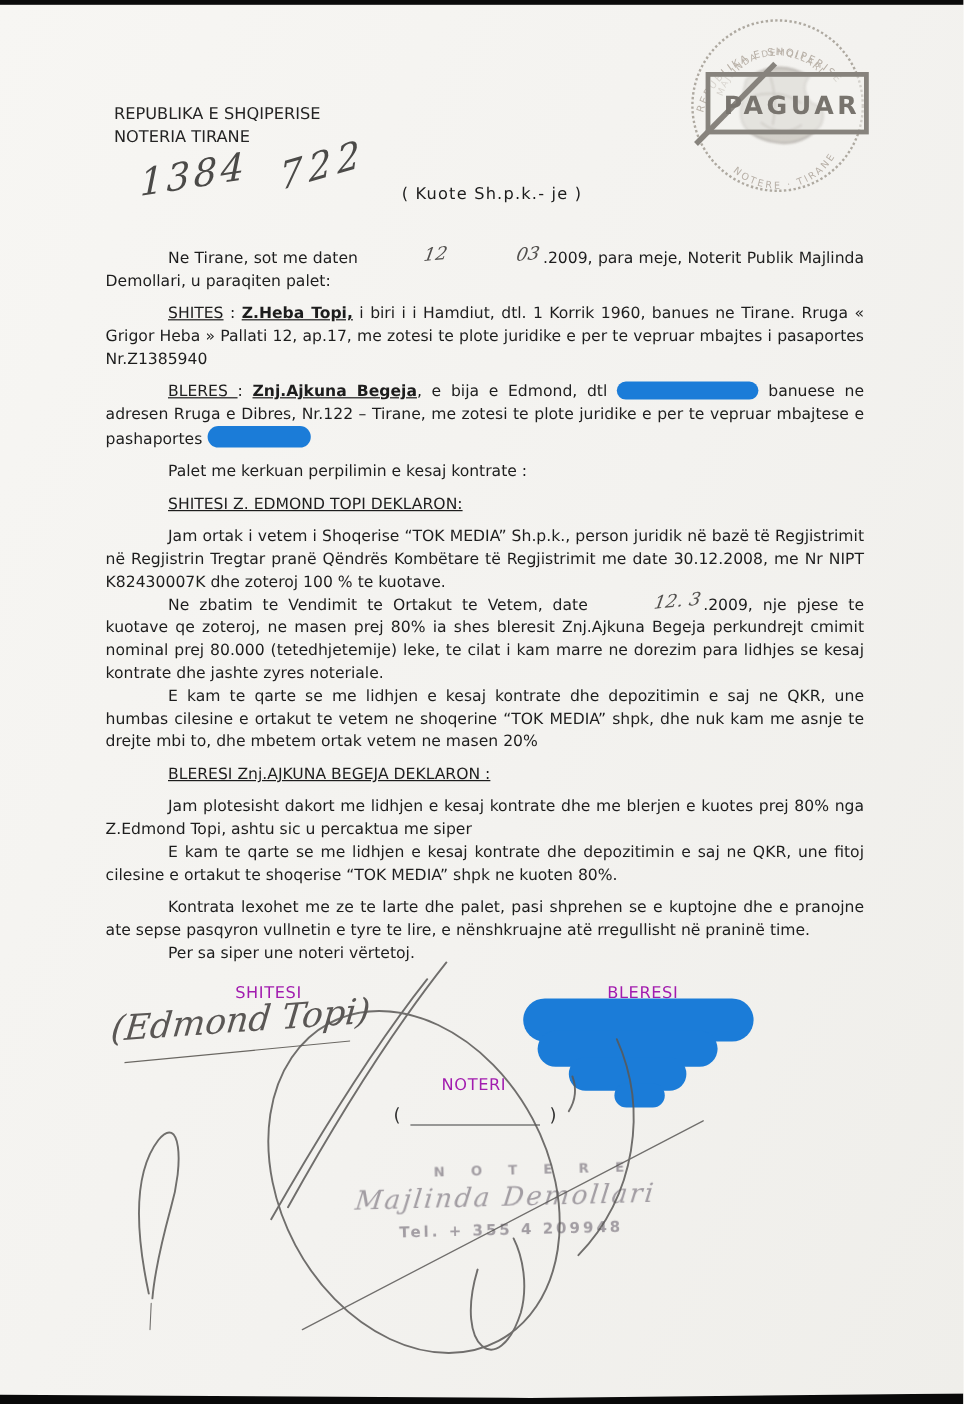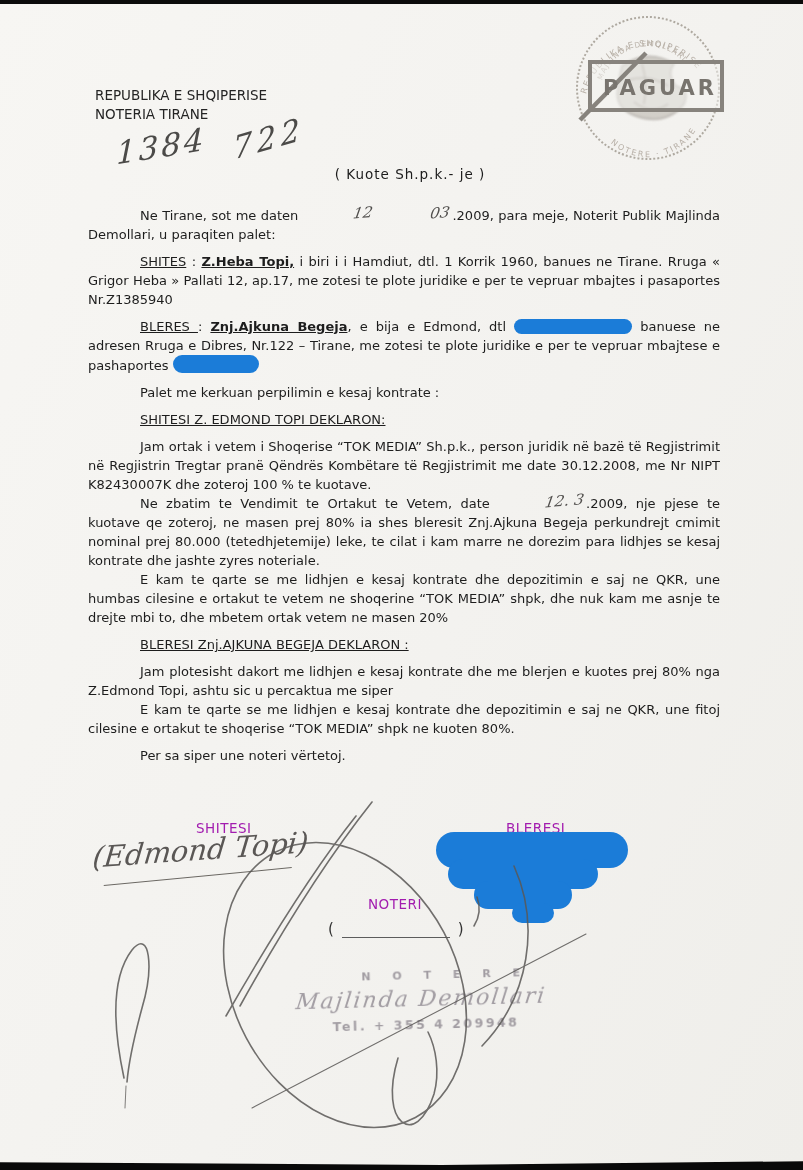--- a/index.html
+++ b/index.html
@@ -20,21 +20,21 @@
   .b1{width:50px;margin:0 26px 2px 2px;}
   .b2{width:56px;margin:0 0 2px 6px;}
 
   .hw{position:absolute;font-style:italic;color:#4b4a48;font-family:"DejaVu Serif",serif;}
   .hw-rep{left:116px;top:128px;font-size:31px;letter-spacing:3px;transform:rotate(-9deg) skewX(-10deg);}
   .hw-kol{left:232px;top:120px;font-size:31px;letter-spacing:5px;transform:rotate(-16deg) skewX(-14deg);}
 
   
   .title-block{position:absolute;left:290px;top:150px;width:240px;text-align:center;}
   .title-main{font-size:17px;font-weight:bold;letter-spacing:1.5px;text-decoration:underline;}
-  .title-sub{font-size:13.5px;margin-top:16px;letter-spacing:1px;}
+  .title-sub{font-size:13.5px;margin-top:4px;letter-spacing:1px;}
 
   
   .body-text{position:absolute;left:88px;top:206px;width:632px;
     font-size:13px;line-height:19px;text-align:justify;color:#1d1d1d;}
   .para{margin:0;text-indent:52px;}
   .mb8{margin-bottom:8px;}
   .sg-p{}
   .sg-u{text-decoration:underline;}
   .sg-bu{font-weight:bold;text-decoration:underline;}
   .sg-hw{display:inline-block;font-style:italic;color:#514f4d;font-family:"DejaVu Serif",serif;
@@ -128,20 +128,21 @@
     <div class="para mb8"><span class="sg-u">SHITES</span><span class="sg-p"> : </span><span class="sg-bu">Z.Heba Topi,</span><span class="sg-p"> i biri i i Hamdiut, dtl. 1 Korrik 1960, banues ne Tirane. Rruga « Grigor Heba » Pallati 12, ap.17,  me zotesi te plote juridike e per te vepruar mbajtes i pasaportes Nr.Z1385940</span></div>
     <div class="para mb8"><span class="sg-u">BLERES </span><span class="sg-p">: </span><span class="sg-bu">Znj.Ajkuna Begeja</span><span class="sg-p">, e bija e Edmond, dtl </span><span class="sg-red-md"></span><span class="sg-p"> banuese ne adresen Rruga e Dibres, Nr.122 – Tirane, me zotesi te plote juridike e per te vepruar mbajtese e pashaportes </span><span class="sg-red-sm"></span></div>
     <div class="para mb8"><span class="sg-p">Palet me kerkuan perpilimin e kesaj kontrate :</span></div>
     <div class="para mb8"><span class="sg-u">SHITESI Z. EDMOND TOPI DEKLARON:</span></div>
     <div class="para"><span class="sg-p">Jam ortak i vetem i Shoqerise “TOK MEDIA” Sh.p.k., person juridik në bazë të Regjistrimit në Regjistrin Tregtar pranë Qëndrës Kombëtare të Regjistrimit me date 30.12.2008, me Nr NIPT K82430007K dhe zoteroj 100 % te kuotave.</span></div>
     <div class="para"><span class="sg-p">Ne zbatim te Vendimit te Ortakut te Vetem, date</span><span class="sg-hw">12. 3</span><span class="sg-p">.2009, nje pjese te kuotave qe zoteroj, ne masen prej 80% ia shes bleresit Znj.Ajkuna Begeja perkundrejt cmimit nominal prej 80.000 (tetedhjetemije) leke, te cilat i kam marre ne dorezim para lidhjes se kesaj kontrate dhe jashte zyres noteriale.</span></div>
     <div class="para mb8"><span class="sg-p">E kam te qarte se me lidhjen e kesaj kontrate dhe depozitimin e saj ne QKR, une humbas cilesine e ortakut te vetem ne shoqerine “TOK MEDIA” shpk, dhe nuk kam me asnje te drejte mbi to, dhe mbetem ortak vetem ne masen 20%</span></div>
     <div class="para mb8"><span class="sg-u">BLERESI Znj.AJKUNA BEGEJA DEKLARON :</span></div>
     <div class="para"><span class="sg-p">Jam plotesisht dakort me lidhjen e kesaj kontrate dhe me blerjen e kuotes prej 80% nga Z.Edmond Topi, ashtu sic u percaktua me siper</span></div>
     <div class="para mb8"><span class="sg-p">E kam te qarte se me lidhjen e kesaj kontrate dhe depozitimin e saj ne QKR, une fitoj cilesine e ortakut te shoqerise “TOK MEDIA” shpk ne kuoten 80%.</span></div>
+    <div class="para"><span class="sg-p">Kontrata lexohet me ze te larte dhe palet, pasi shprehen se e kuptojne dhe e pranojne ate sepse pasqyron vullnetin e tyre te lire, e nënshkruajne atë rregullisht në praninë time.</span></div>
     <div class="para"><span class="sg-p">Per sa siper une noteri vërtetoj.</span></div>
   </div>
 
   <div class="sig-label shitesi">SHITESI</div>
   <div class="sig-label bleresi">BLERESI</div>
 
   <div class="hand-sig">(Edmond Topi)</div>
 
   <div class="blue-blob">
     <i class="r1"></i>

